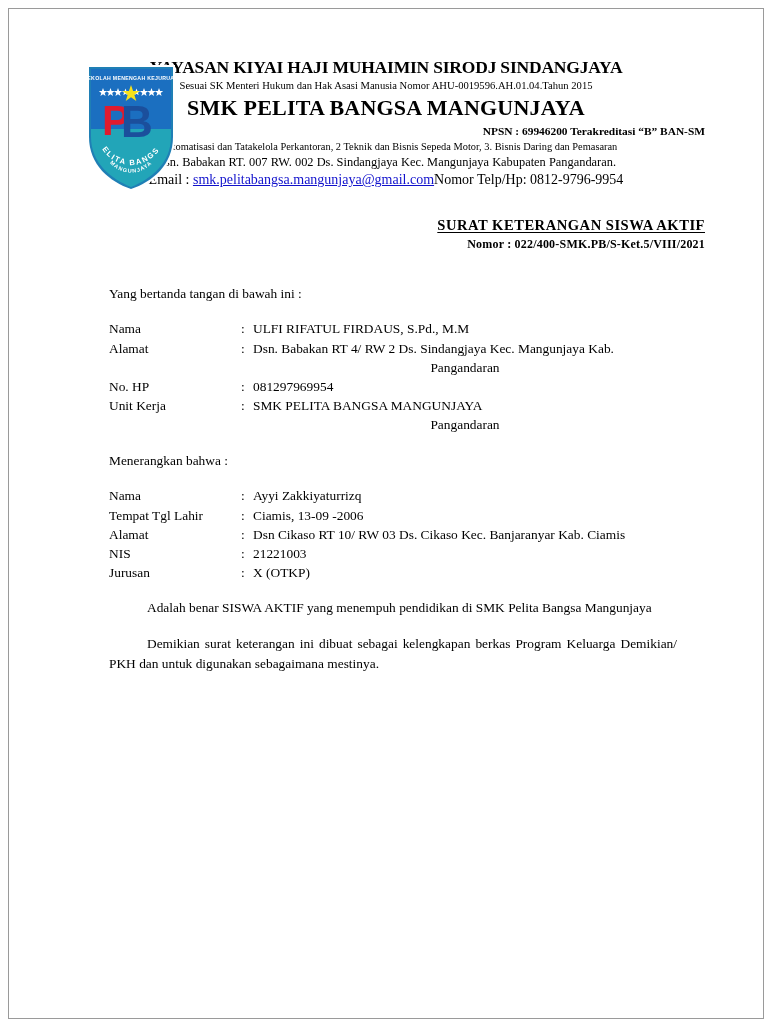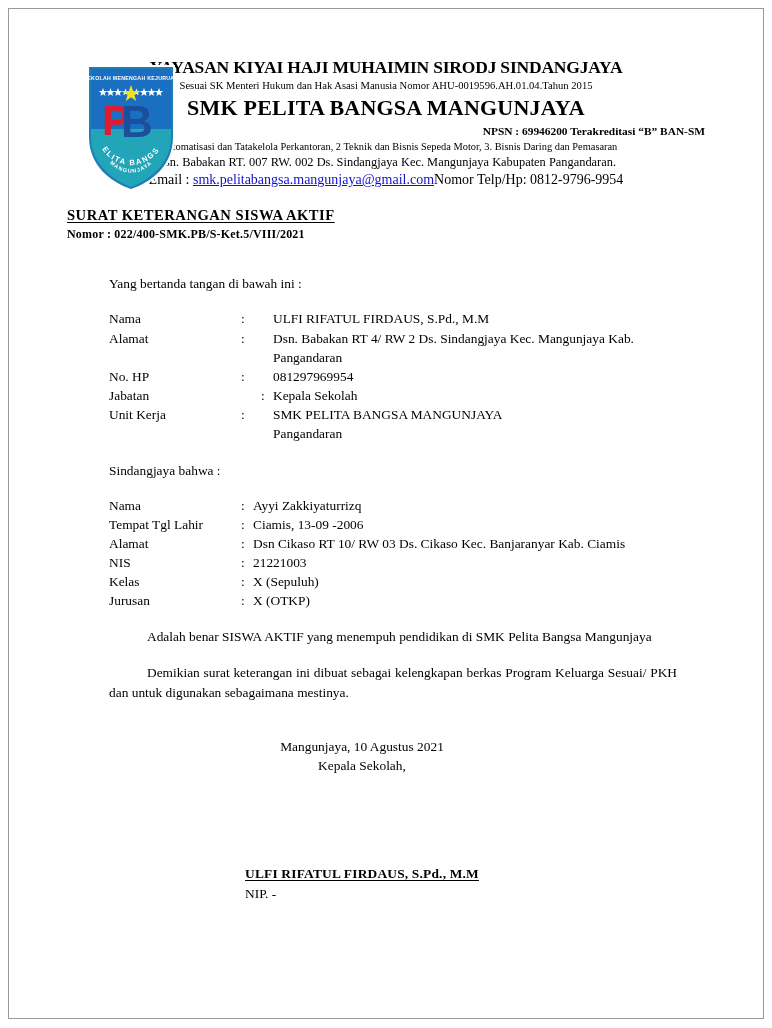--- a/index.html
+++ b/index.html
@@ -94,22 +94,22 @@
     line-height: 1.3;
     margin-top: 1px;
   }
   .mail-link {
     color: #1111cc;
     text-decoration: underline;
   }
 
   
   .doc-title-block {
-    text-align: left;
-    margin-top: 17px;
+    text-align: right;
+    margin-top: 27px;
   }
   .doc-title {
     font-size: 14.6px;
     font-weight: bold;
     letter-spacing: 0.5px;
     text-decoration: underline;
     text-underline-offset: 2px;
     display: inline-block;
   }
   .doc-number {
@@ -146,20 +146,21 @@
   .kv-sep {
     width: 12px;
     white-space: nowrap;
   }
   .kv-sep.indented {
     padding-left: 20px;
   }
   .kv-value { }
   .kv-cont {
     padding-left: 0;
+    text-align: center;
   }
   .block-gap { height: 17px; }
 
   .para {
     text-align: justify;
     text-indent: 38px;
     margin-top: 16px;
     line-height: 1.5;
   }
 
@@ -281,40 +282,35 @@
               <td></td>
               <td></td>
               <td class="kv-cont">Pangandaran</td>
             </tr>
             <tr>
               <td class="kv-label">No. HP</td>
               <td class="kv-sep">:</td>
               <td class="kv-value">081297969954</td>
             </tr>
             <tr>
-              <td class="kv-label">Jabatan</td>
-              <td class="kv-sep indented">:</td>
-              <td class="kv-value">Kepala Sekolah</td>
-            </tr>
-            <tr>
               <td class="kv-label">Unit Kerja</td>
               <td class="kv-sep">:</td>
               <td class="kv-value">SMK PELITA BANGSA MANGUNJAYA</td>
             </tr>
             <tr>
               <td></td>
               <td></td>
               <td class="kv-cont">Pangandaran</td>
             </tr>
           </tbody>
       </table>
 
       <div class="block-gap"></div>
 
-      <div class="intro">Sindangjaya bahwa :</div>
+      <div class="intro">Menerangkan bahwa :</div>
 
       <table class="kv-table">
         <tbody>
             <tr>
               <td class="kv-label">Nama</td>
               <td class="kv-sep">:</td>
               <td class="kv-value">Ayyi Zakkiyaturrizq</td>
             </tr>
             <tr>
               <td class="kv-label">Tempat Tgl Lahir</td>
@@ -325,40 +321,26 @@
               <td class="kv-label">Alamat</td>
               <td class="kv-sep">:</td>
               <td class="kv-value">Dsn Cikaso RT 10/ RW 03 Ds. Cikaso Kec. Banjaranyar Kab. Ciamis</td>
             </tr>
             <tr>
               <td class="kv-label">NIS</td>
               <td class="kv-sep">:</td>
               <td class="kv-value">21221003</td>
             </tr>
             <tr>
-              <td class="kv-label">Kelas</td>
-              <td class="kv-sep">:</td>
-              <td class="kv-value">X (Sepuluh)</td>
-            </tr>
-            <tr>
               <td class="kv-label">Jurusan</td>
               <td class="kv-sep">:</td>
               <td class="kv-value">X (OTKP)</td>
             </tr>
           </tbody>
       </table>
 
       <div class="para">Adalah benar SISWA AKTIF yang menempuh pendidikan di SMK Pelita Bangsa Mangunjaya</div>
-      <div class="para">Demikian surat keterangan ini dibuat sebagai kelengkapan berkas Program Keluarga Sesuai/ PKH dan untuk digunakan sebagaimana mestinya.</div>
-
-      <div class="sign-area">
-        <div class="sign-inner">
-          <div class="sign-city">Mangunjaya, 10 Agustus 2021</div>
-          <div class="sign-role">Kepala Sekolah,</div>
-          <div class="sign-space"></div>
-          <div class="sign-name">ULFI RIFATUL FIRDAUS, S.Pd., M.M</div>
-          <div class="sign-nip">NIP. -</div>
-        </div>
-      </div>
+      <div class="para">Demikian surat keterangan ini dibuat sebagai kelengkapan berkas Program Keluarga Demikian/ PKH dan untuk digunakan sebagaimana mestinya.</div>
+
 
     </div>
   </div>
 </div>
 
 </body></html>

